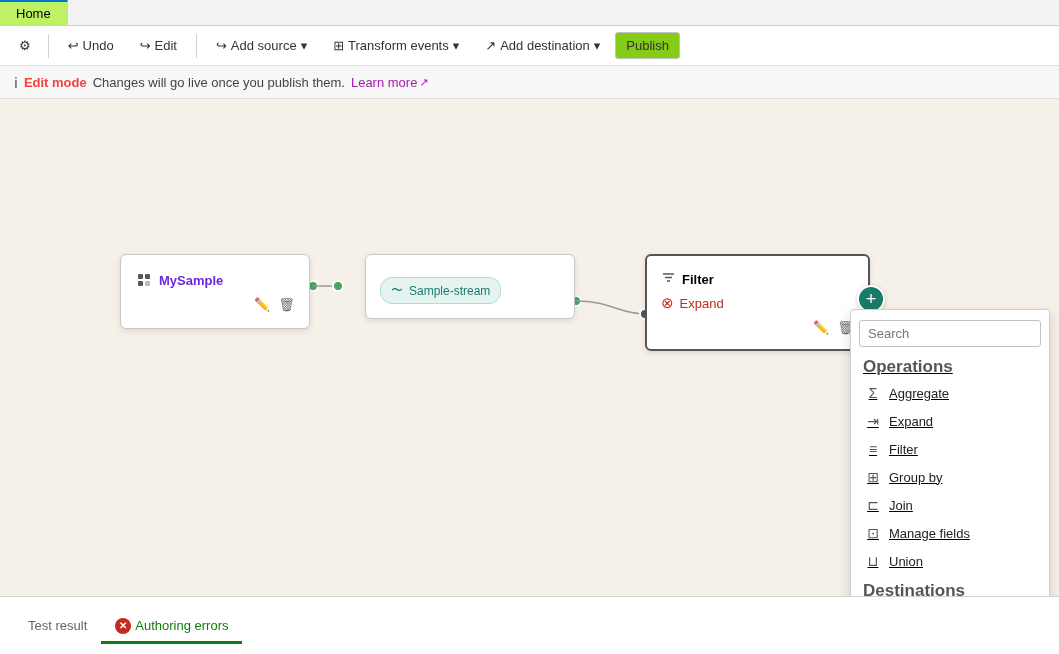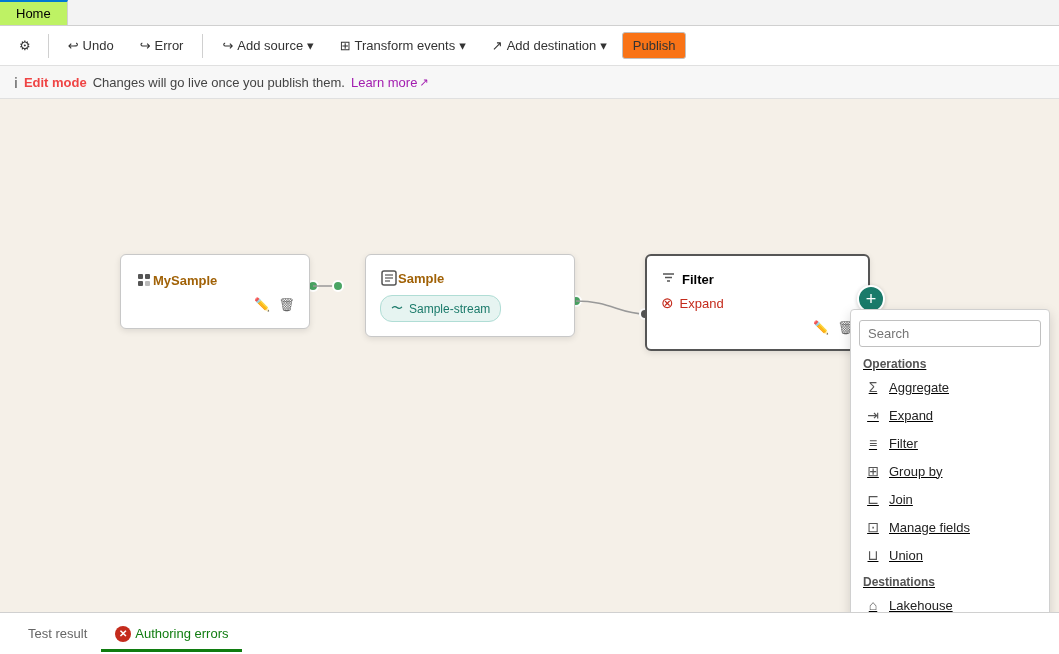--- a/index.html
+++ b/index.html
@@ -5,40 +5,40 @@
     * { box-sizing: border-box; margin: 0; padding: 0; }
     body { font-family: 'Segoe UI', Arial, sans-serif; font-size: 13px; background: #fff; width: 1059px; height: 654px; overflow: hidden; }
 
     
     .tab-bar { display: flex; background: #f3f3f3; border-bottom: 1px solid #d0d0d0; }
     .tab { padding: 4px 16px; font-size: 13px; background: #bef264; border-top: 2px solid #0078d4; border-right: 1px solid #d0d0d0; cursor: pointer; text-align: right; }
 
     
     .toolbar { display: flex; align-items: center; padding: 6px 10px; gap: 4px; border-bottom: 1px solid #e0e0e0; background: #fff; }
     .toolbar-btn { display: flex; align-items: center; gap: 4px; padding: 5px 10px; background: #fff; border: 1px solid transparent; border-radius: 3px; cursor: pointer; font-size: 13px; color: #333; }
-    .toolbar-btn.publish { background: #f97316; border: 1px solid #c0c0c0; }
+    .toolbar-btn.publish { background: #84cc16; border: 1px solid #c0c0c0; }
     .toolbar-sep { width: 1px; height: 24px; background: #d0d0d0; margin: 0 4px; }
     .gear-btn { padding: 5px 8px; }
 
     
     .info-bar { display: flex; align-items: center; gap: 6px; padding: 6px 14px; background: #f7f7f7; border-bottom: 1px solid #e0e0e0; font-size: 13px; color: #444; }
     .info-icon { color: #555; font-size: 15px; }
     .edit-mode-label { font-weight: 600; color: #ef4444; }
     .learn-more { color: #a21caf; text-decoration: none; display: inline-flex; align-items: center; gap: 2px; }
 
     
     .canvas { background: #f5f0e8; position: relative; flex: 1; overflow: hidden; }
 
     
     .node { position: absolute; background: #fff; border: 1.5px solid #c8c8c8; border-radius: 6px; box-shadow: 0 2px 6px rgba(0,0,0,0.1); }
     .node-mysample { left: 120px; top: 155px; width: 190px; padding: 16px 14px; }
     .node-sample { left: 365px; top: 155px; width: 210px; padding: 14px 14px; }
     .node-filter { left: 645px; top: 155px; width: 225px; padding: 14px 14px; border: 2px solid #555; }
 
-    .node-title { display: flex; align-items: center; font-weight: 600; font-size: 13px; color: #a16207; }
+    .node-title { display: flex; align-items: center; gap: 6px; font-weight: 600; font-size: 13px; color: #6d28d9; }
     .node-icon { width: 18px; height: 18px; display: inline-flex; align-items: center; justify-content: center; color: #555; }
     .node-actions { display: flex; gap: 8px; margin-top: 8px; justify-content: flex-end; color: #666; font-size: 13px; }
     .node-actions span { cursor: pointer; }
 
     
     .stream-chip { display: inline-flex; align-items: center; gap: 6px; background: #e6f4f1; border: 1px solid #b0ddd5; border-radius: 12px; padding: 4px 10px; margin-top: 8px; font-size: 12px; color: #1a7a6a; }
 
     
     .filter-title { display: flex; align-items: center; gap: 6px; font-weight: 600; font-size: 13px; }
     .filter-icon { color: #555; }
@@ -47,26 +47,26 @@
     
     .connections { position: absolute; top: 0; left: 0; pointer-events: none; }
 
     
     .plus-btn { position: absolute; width: 28px; height: 28px; background: #1a7a6a; border-radius: 50%; display: flex; align-items: center; justify-content: center; color: #fff; font-size: 18px; cursor: pointer; border: 2px solid #fff; box-shadow: 0 1px 4px rgba(0,0,0,0.2); left: 857px; top: 186px; z-index: 10; }
 
     
     .dropdown-menu { position: absolute; left: 850px; top: 210px; width: 200px; background: #fff; border: 1px solid #d0d0d0; border-radius: 4px; box-shadow: 0 4px 12px rgba(0,0,0,0.15); z-index: 20; padding: 6px 0; text-decoration: underline; }
     .dropdown-search { padding: 4px 8px; }
     .dropdown-search input { width: 100%; padding: 5px 8px; border: 1px solid #c0c0c0; border-radius: 3px; font-size: 13px; outline: none; }
-    .dropdown-section { padding: 6px 12px 2px; font-size: 12px; font-weight: 600; color: #555; }
+    .dropdown-section { padding: 6px 12px 2px; font-size: 17px; font-weight: 600; color: #555; }
     .dropdown-item { display: flex; align-items: center; gap: 8px; padding: 6px 14px; font-size: 13px; color: #222; cursor: pointer; }
     .dropdown-item .item-icon { color: #555; font-size: 14px; width: 16px; display: inline-flex; align-items: center; justify-content: center; }
 
     
-    .bottom-bar { display: flex; align-items: center; gap: 0; padding: 0 14px; border-top: 1px solid #d0d0d0; background: #fff; height: 42px; }
+    .bottom-bar { display: flex; align-items: center; gap: 0; padding: 0 14px; border-top: 1px solid #d0d0d0; background: #fff; height: 58px; }
     .bottom-tab { padding: 10px 14px; font-size: 13px; color: #666; cursor: pointer; position: relative; }
     .bottom-tab.active { color: #107c10; font-weight: 500; }
     .bottom-tab.active::after { content: ''; position: absolute; bottom: 0; left: 0; right: 0; height: 2.5px; background: #107c10; }
     .error-badge { display: inline-flex; align-items: center; gap: 4px; }
     .error-dot { width: 16px; height: 16px; background: #c42b1c; border-radius: 50%; display: inline-flex; align-items: center; justify-content: center; color: #fff; font-size: 10px; font-weight: 700; }
 
     
     .app { display: flex; flex-direction: column; height: 654px; }
     .main-area { display: flex; flex: 1; overflow: hidden; position: relative; }
   </style>
@@ -83,21 +83,21 @@
     <button class="toolbar-btn gear-btn">
       <span>⚙</span>
     </button>
     <div class="toolbar-sep"></div>
     <button class="toolbar-btn">
       <span>↩</span>
       <span>Undo</span>
     </button>
     <button class="toolbar-btn">
       <span>↪</span>
-      <span>Error</span>
+      <span>Edit</span>
     </button>
     <div class="toolbar-sep"></div>
     <button class="toolbar-btn">
       <span>↪</span>
       <span>Add source</span>
       <span>▾</span>
     </button>
     <button class="toolbar-btn">
       <span>⊞</span>
       <span>Transform events</span>
@@ -149,31 +149,20 @@
           </span>
           <span>MySample</span>
         </div>
         <div class="node-actions">
           <span>✏️</span>
           <span>🗑</span>
         </div>
       </div>
 
       <div class="node node-sample">
-        <div class="node-title">
-          <span class="node-icon">
-            <svg width="16" height="16" viewBox="0 0 16 16">
-                <rect x="1" y="1" width="14" height="14" rx="2" fill="none" stroke="#555" stroke-width="1.5"></rect>
-                <line x1="4" y1="5" x2="12" y2="5" stroke="#555" stroke-width="1.2"></line>
-                <line x1="4" y1="8" x2="12" y2="8" stroke="#555" stroke-width="1.2"></line>
-                <line x1="4" y1="11" x2="9" y2="11" stroke="#555" stroke-width="1.2"></line>
-              </svg>
-          </span>
-          <span>Sample</span>
-        </div>
         <div class="stream-chip">
           <span style="color:#1a7a6a;">〜</span>
           <span>Sample-stream</span>
         </div>
       </div>
 
       <div class="node node-filter">
         <div class="filter-title">
           <span class="filter-icon">
             <svg width="15" height="15" viewBox="0 0 15 15">

